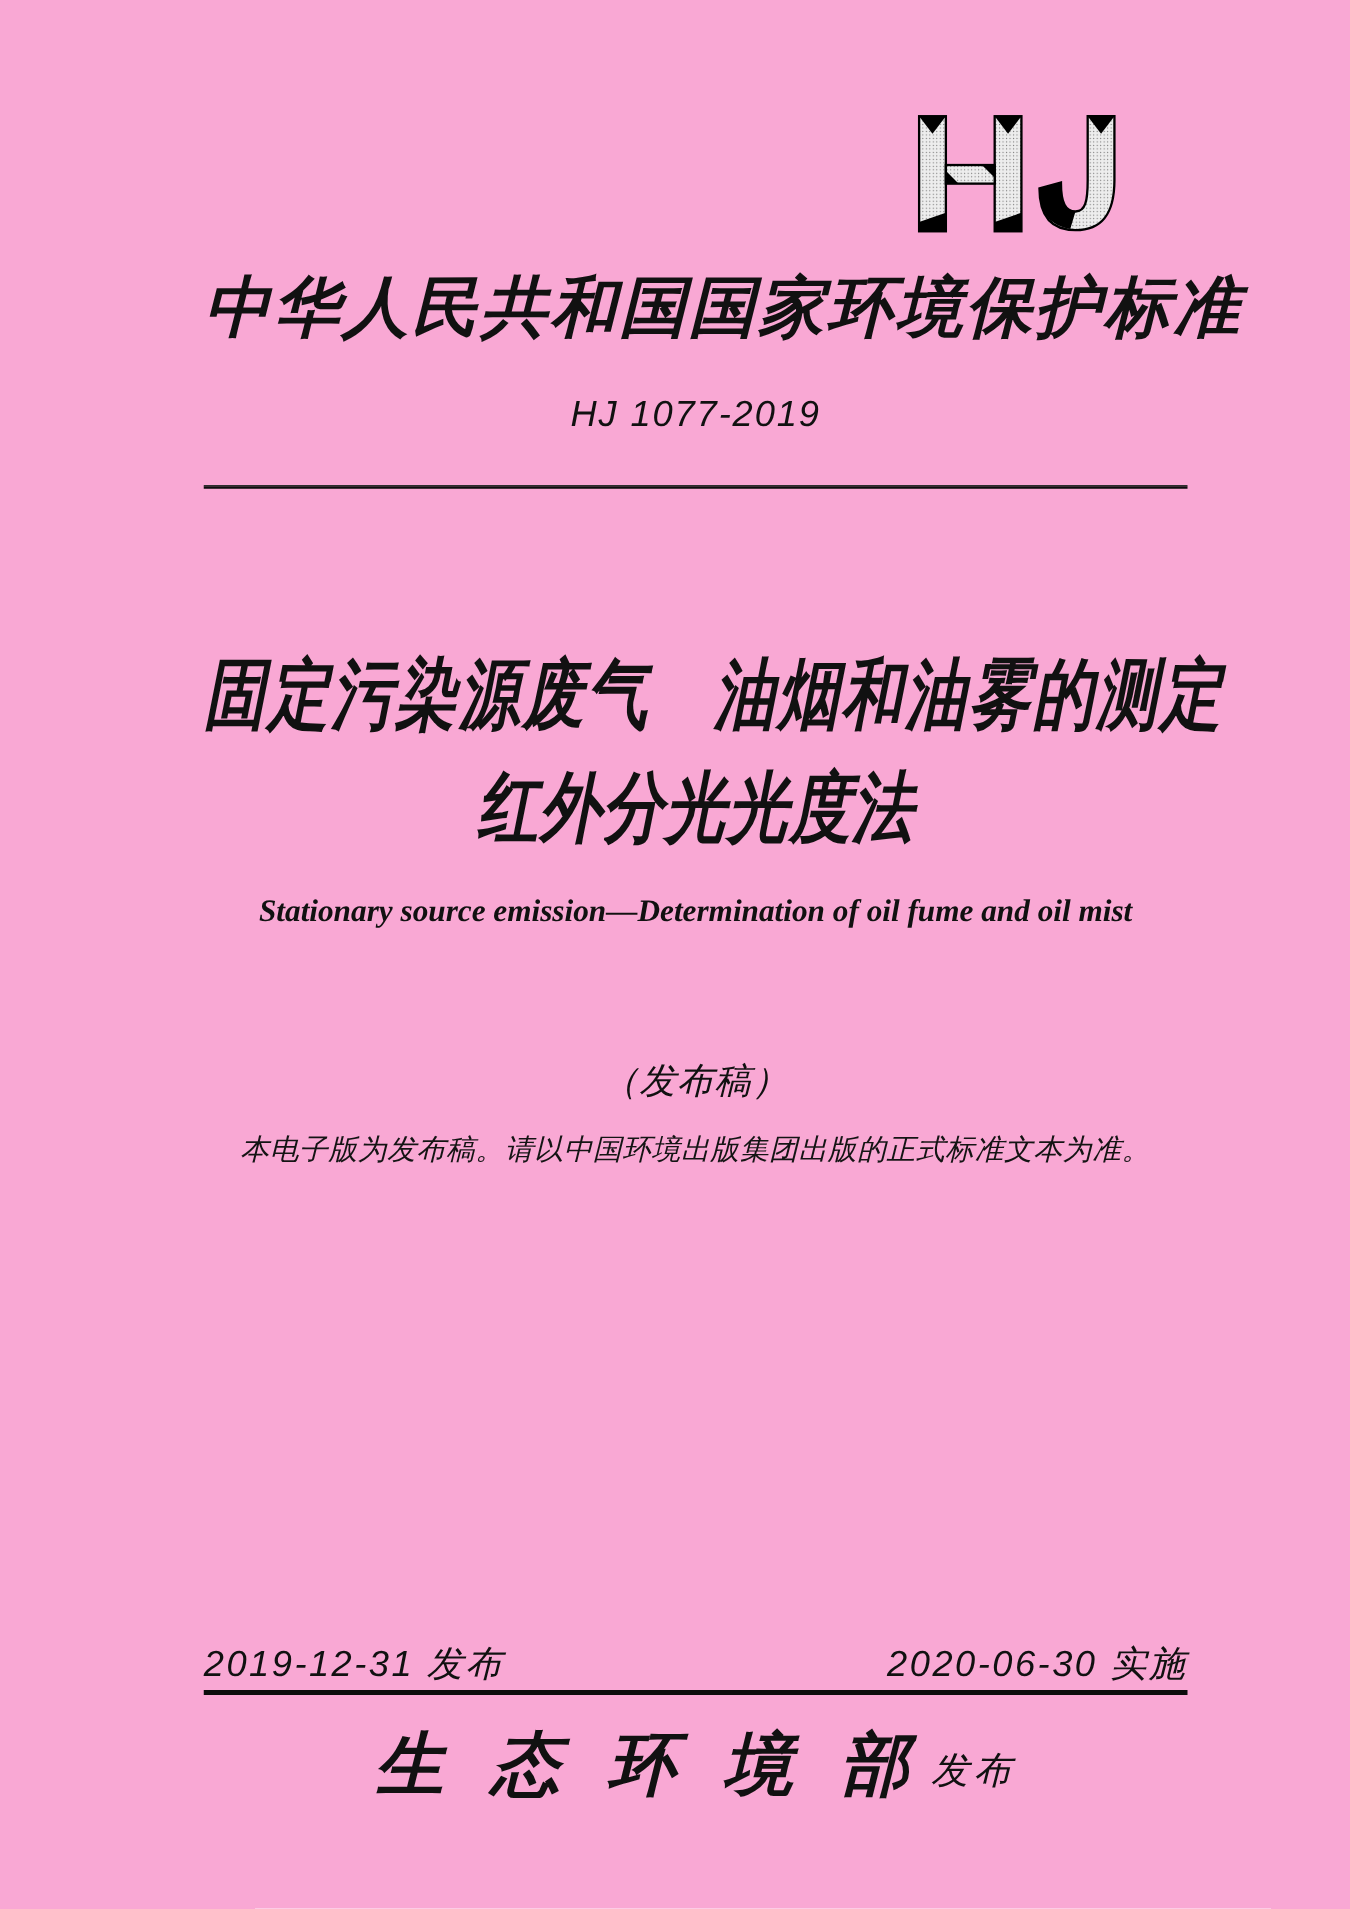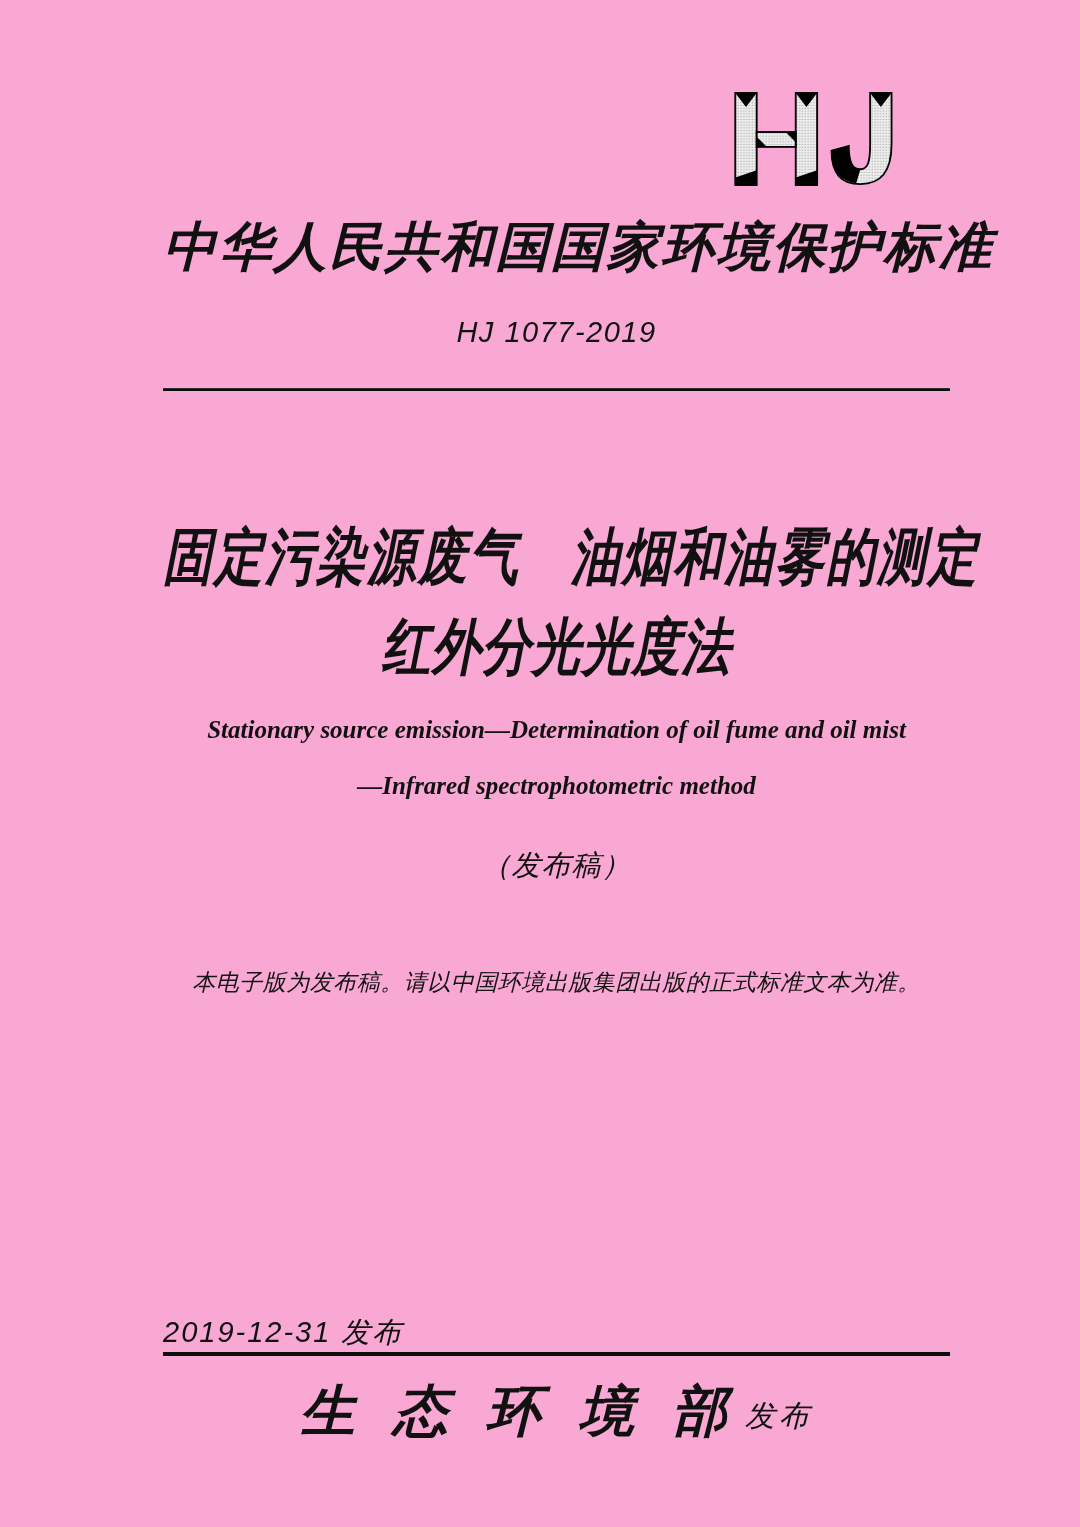--- a/index.html
+++ b/index.html
@@ -69,21 +69,21 @@
 
   .draft-label {
     top:847px;
     font-size:29px; line-height:36px;
     text-align:center;
     letter-spacing:1px;
     font-family:"Liberation Sans", sans-serif;
   }
 
   .notice {
-    top:967px;
+    top:904px;
     font-size:23px; line-height:32px;
     letter-spacing:0.5px;
     text-align:center;
     font-family:"Liberation Serif", serif;
     color:#141414;
   }
 
   
   .dates-row {
     top:1314px;
@@ -161,30 +161,33 @@
   <div class="col std-caption">中华人民共和国国家环境保护标准</div>
 
   <div class="col std-number">HJ 1077-2019</div>
 
   <div class="col rule-double"></div>
 
   <div class="col title-cn title-cn-1">固定污染源废气　油烟和油雾的测定</div>
   <div class="col title-cn title-cn-2">红外分光光度法</div>
 
   <div class="col title-en title-en-1">Stationary source emission—Determination of oil fume and oil mist</div>
-  <div class="col title-en title-en-2">—Infrared spectrophotometric method</div>
 
   <div class="col draft-label">（发布稿）</div>
 
   <div class="col notice">本电子版为发布稿。请以中国环境出版集团出版的正式标准文本为准。</div>
 
   <div class="col dates-row">
     <div class="date-group">
       <span class="date-value">2019-12-31</span>
       <span class="date-label">发布</span>
+    </div>
+    <div class="date-group">
+      <span class="date-value">2020-06-30</span>
+      <span class="date-label">实施</span>
     </div>
   </div>
 
   <div class="col rule-thick"></div>
 
   <div class="col publisher-row">
     <span class="publisher-name">生态环境部</span>
     <span class="publisher-suffix">发布</span>
   </div>
 

